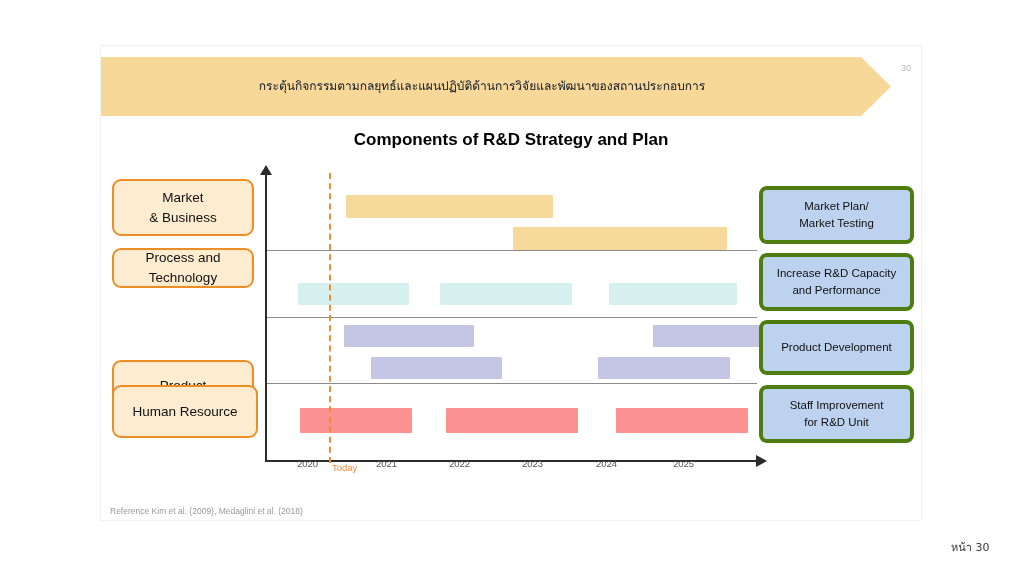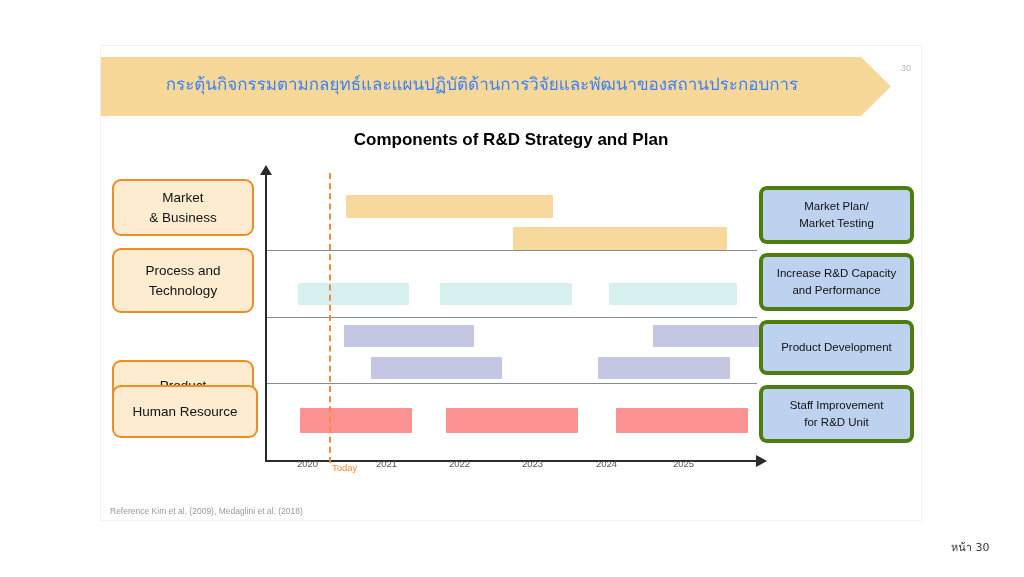--- a/index.html
+++ b/index.html
@@ -30,22 +30,22 @@
   #banner-text{
     position:absolute;left:0;top:0;width:762px;height:59px;
     display:flex;flex-direction:column;align-items:center;justify-content:center;
     gap:1px;
   }
   #banner-title{
     font-size:20.5px;font-weight:bold;color:#111111;
     letter-spacing:-0.2px;white-space:nowrap;line-height:1.05;
   }
   #banner-sub{
-    font-size:17px;color:#3b82f6;white-space:nowrap;line-height:1.1;
-    font-family:Liberation Mono, monospace;
+    font-size:12px;color:#0f172a;white-space:nowrap;line-height:1.1;
+    font-family:Liberation Sans, sans-serif;
   }
   #page-num-top{
     position:absolute;left:901px;top:63px;
     font-size:9px;color:#b9b9b9;
   }
   
   #chart-title{
     position:absolute;left:101px;top:130px;width:820px;
     text-align:center;font-size:17px;font-weight:bold;color:#000000;
   }
@@ -135,21 +135,21 @@
 
   <div id="chart">
 
     <div class="cat-box" style="top:14px;height:57px;width:142px;">
       <span>
         <span>Market</span><br>
         <span>&amp; Business</span>
       </span>
     </div>
 
-    <div class="cat-box" style="top:83px;height:65px;width:142px;">
+    <div class="cat-box" style="top:83px;height:40px;width:142px;">
       <span>
         <span>Process and</span><br>
         <span>Technology</span>
       </span>
     </div>
 
     <div class="cat-box" style="top:153px;height:52px;width:142px;margin-top:42px;">
       <span>Product</span>
     </div>
 

